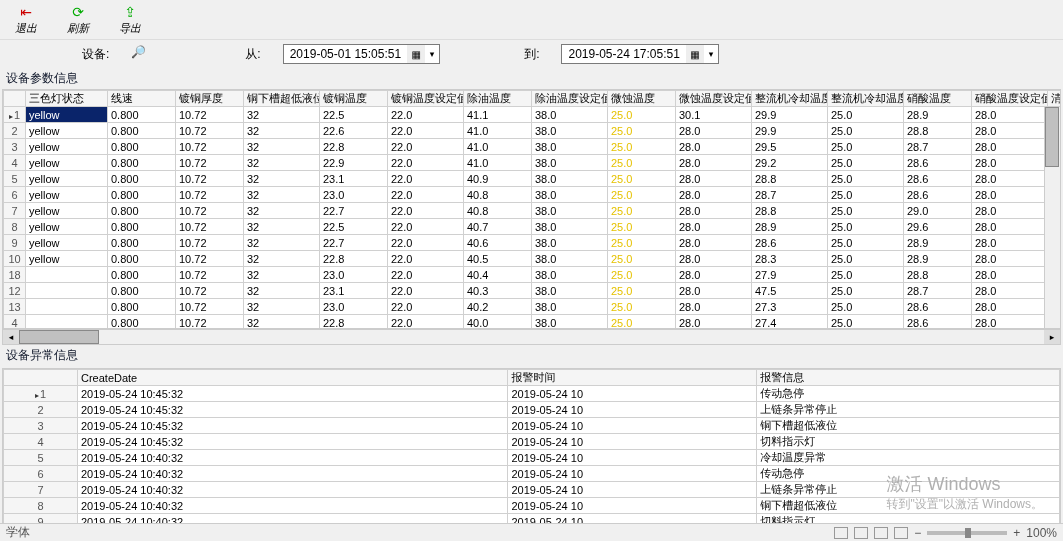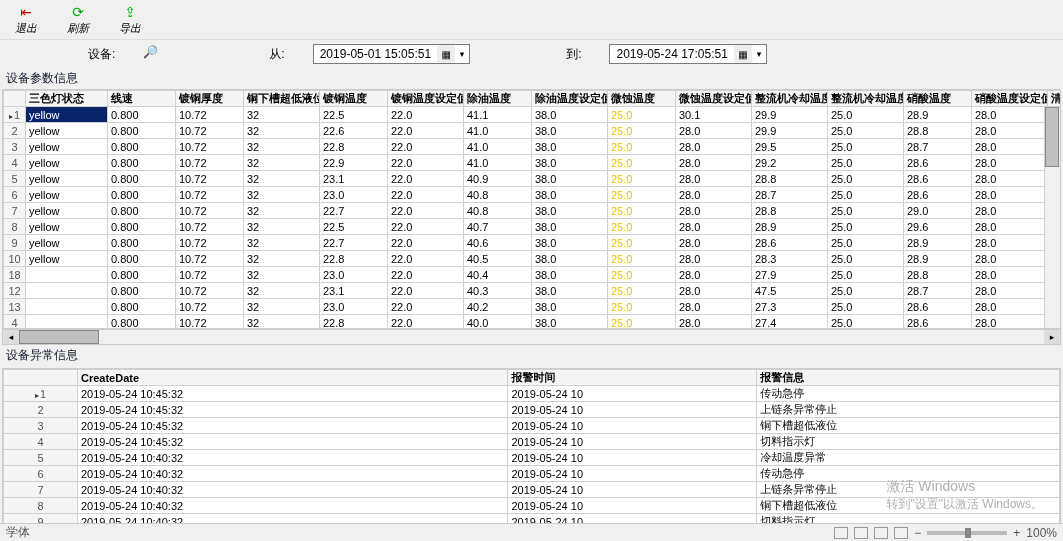--- a/index.html
+++ b/index.html
@@ -3,54 +3,54 @@
 <meta charset="utf-8">
 <style>
 * { box-sizing: border-box; margin: 0; padding: 0; font-family: "Microsoft YaHei", SimSun, Arial, sans-serif; font-size: 12px; }
 body { background: #f0f0f0; width: 1063px; height: 541px; overflow: hidden; position: relative; }
 
 .toolbar { height: 40px; background: #f0f0f0; display: flex; align-items: flex-start; gap: 20px; padding: 2px 10px; border-bottom: 1px solid #ddd; }
 .tool-item { display: flex; flex-direction: column; align-items: center; cursor: pointer; padding: 2px 5px; }
 .tool-icon { width: 16px; height: 16px; display: flex; align-items: center; justify-content: center; font-size: 14px; }
 .tool-label { font-size: 11px; margin-top: 1px; font-style: italic; }
 
-.filter-bar { height: 28px; background: #f0f0f0; display: flex; align-items: center; padding: 0 10px; gap: 28px; }
+.filter-bar { height: 28px; background: #f0f0f0; display: flex; align-items: center; padding: 0 10px; gap: 22px; }
 .filter-label { font-size: 12px; }
 .device-input { width: 180px; height: 20px; border: 1px solid #999; background: #fff; padding: 0 4px; font-size: 12px; }
 .search-btn { width: 20px; height: 18px; font-size: 12px; cursor: pointer; }
 .date-picker { display: inline-flex; align-items: center; border: 1px solid #7a7a7a; background: #fff; height: 20px; }
 .date-text { padding: 0 6px; font-size: 12px; }
 .date-cal { width: 18px; height: 18px; display: flex; align-items: center; justify-content: center; font-size: 10px; background: #eee; }
 .date-drop { width: 14px; height: 18px; display: flex; align-items: center; justify-content: center; font-size: 9px; }
 
 .section-title { font-size: 12px; padding: 2px 6px; color: #0f172a; }
 
 .grid-wrap { position: relative; background: #fff; border: 1px solid #ccc; margin: 0 2px; }
 .grid1 { height: 240px; overflow: hidden; }
 .grid2 { height: 170px; overflow: hidden; margin-top: 2px; }
 
 table { border-collapse: collapse; width: 100%; table-layout: fixed; }
 th, td { border: 1px solid #d0d0d0; height: 16px; padding: 0 3px; font-size: 11px; text-align: left; white-space: nowrap; overflow: hidden; background: #fff; }
-th { background: #f5f5f5; font-weight: bold; }
+th { background: #f5f5f5; font-weight: normal; }
 .rownum { width: 22px; text-align: center; background: #f5f5f5; color: #555; }
 .rownum-active::before { content: "▸"; font-size: 8px; color: #333; margin-right: 1px; }
 .sel-cell { background: #0a246a; color: #fff; }
 .yellow-val { color: #e6c200; }
 
 .hscroll { height: 16px; background: #f0f0f0; border: 1px solid #ccc; margin: 0 2px; position: relative; }
 .hscroll-thumb { position: absolute; left: 0; top: 0; height: 14px; width: 80px; background: #c0c0c0; border: 1px solid #888; }
 .hscroll-arr { position: absolute; top: 0; width: 16px; height: 14px; background: #ddd; display: flex; align-items: center; justify-content: center; font-size: 9px; }
 .hscroll-arr.l { left: 0; }
 .hscroll-arr.r { right: 0; }
 
 .vscroll { position: absolute; right: 0; top: 17px; bottom: 0; width: 16px; background: #f0f0f0; border-left: 1px solid #ccc; }
 .vscroll-thumb { position: absolute; top: 0; height: 60px; width: 14px; background: #c0c0c0; border: 1px solid #888; }
 
 .watermark { position: absolute; right: 20px; bottom: 28px; color: #b0b0b0; font-size: 13px; pointer-events: none; }
-.watermark .wm1 { font-size: 14px; }
+.watermark .wm1 { font-size: 18px; }
 .watermark .wm2 { font-size: 12px; }
 
 .statusbar { position: absolute; bottom: 0; left: 0; right: 0; height: 18px; background: #f0f0f0; border-top: 1px solid #ccc; display: flex; align-items: center; justify-content: flex-end; padding: 0 6px; gap: 6px; font-size: 11px; color: #555; }
 .status-box { width: 14px; height: 12px; border: 1px solid #999; }
 
 #grid1-table col.c0 { width: 22px; }
 #grid1-table col.c1 { width: 82px; }
 #grid1-table col.c2 { width: 68px; }
 #grid1-table col.cN { width: 68px; }
 #grid1-table col.cW { width: 76px; }

